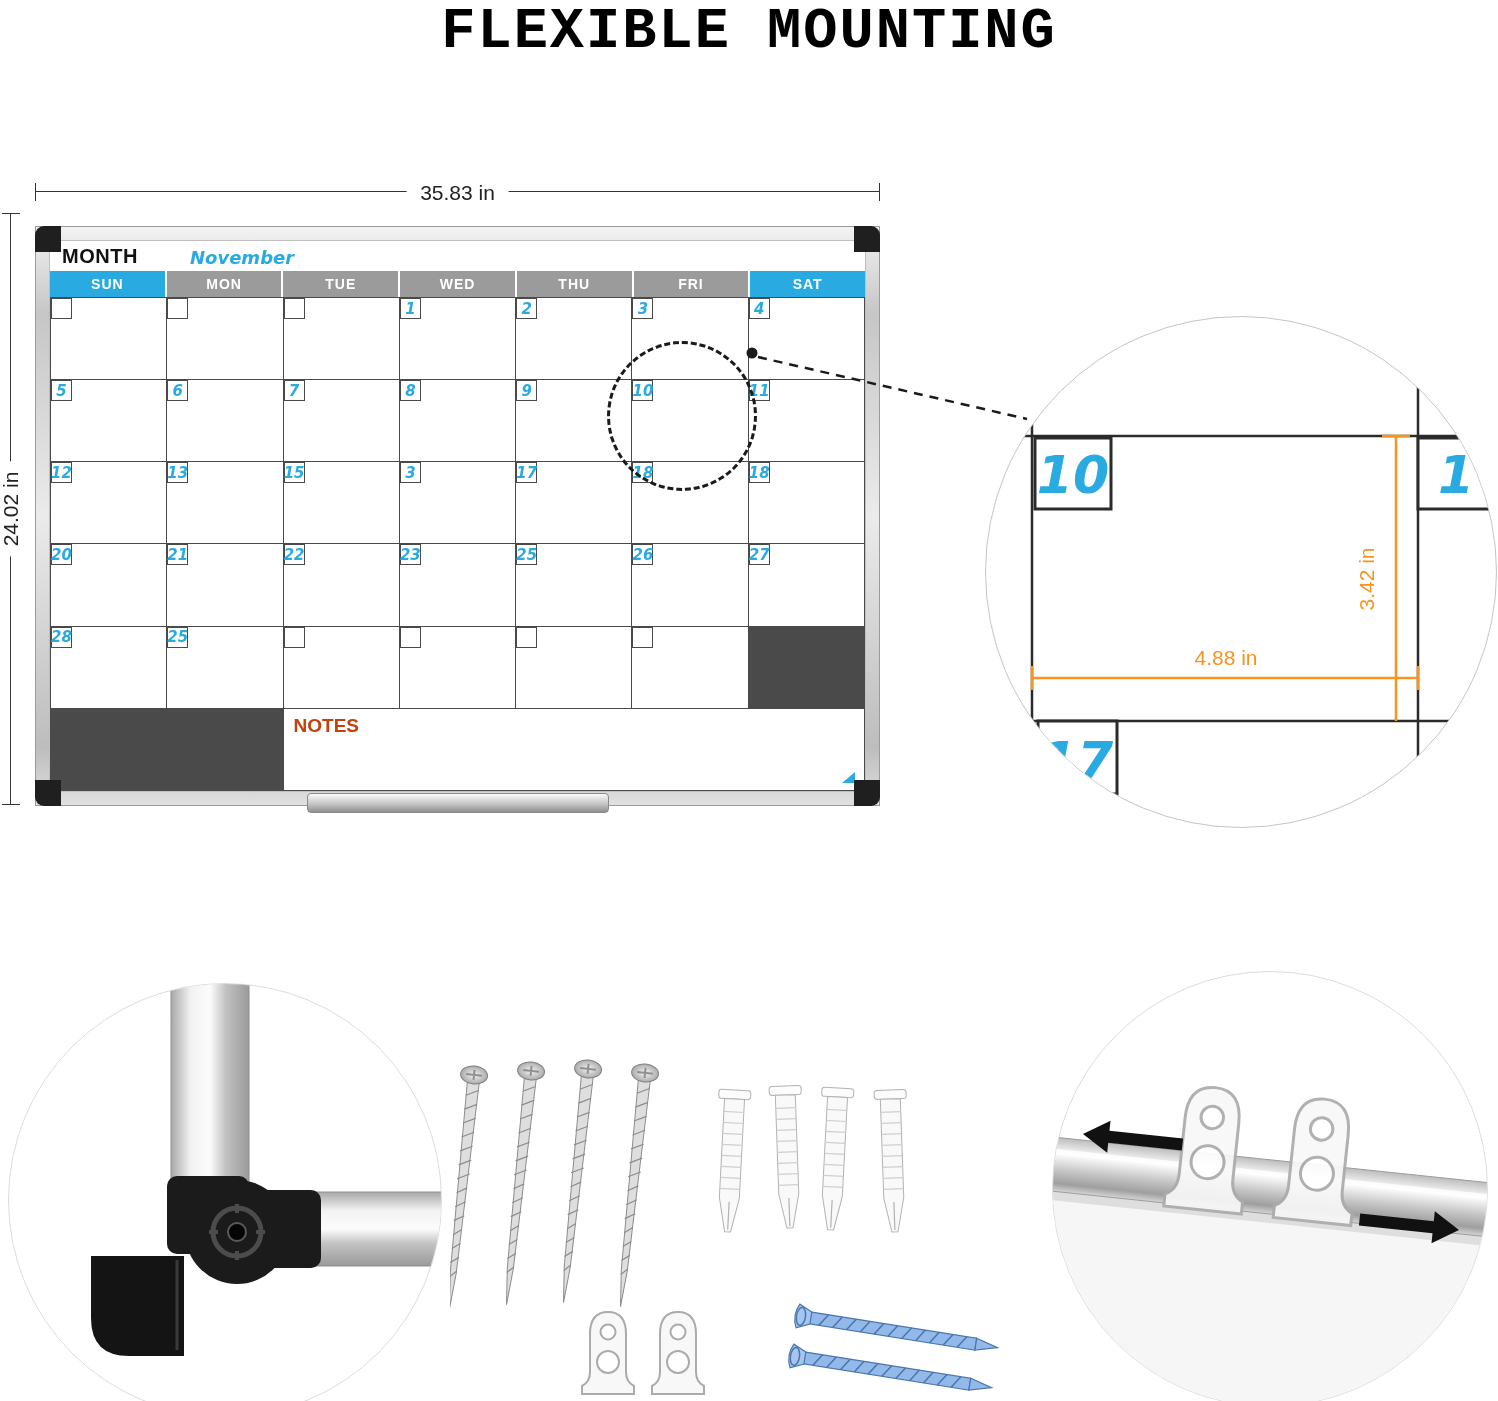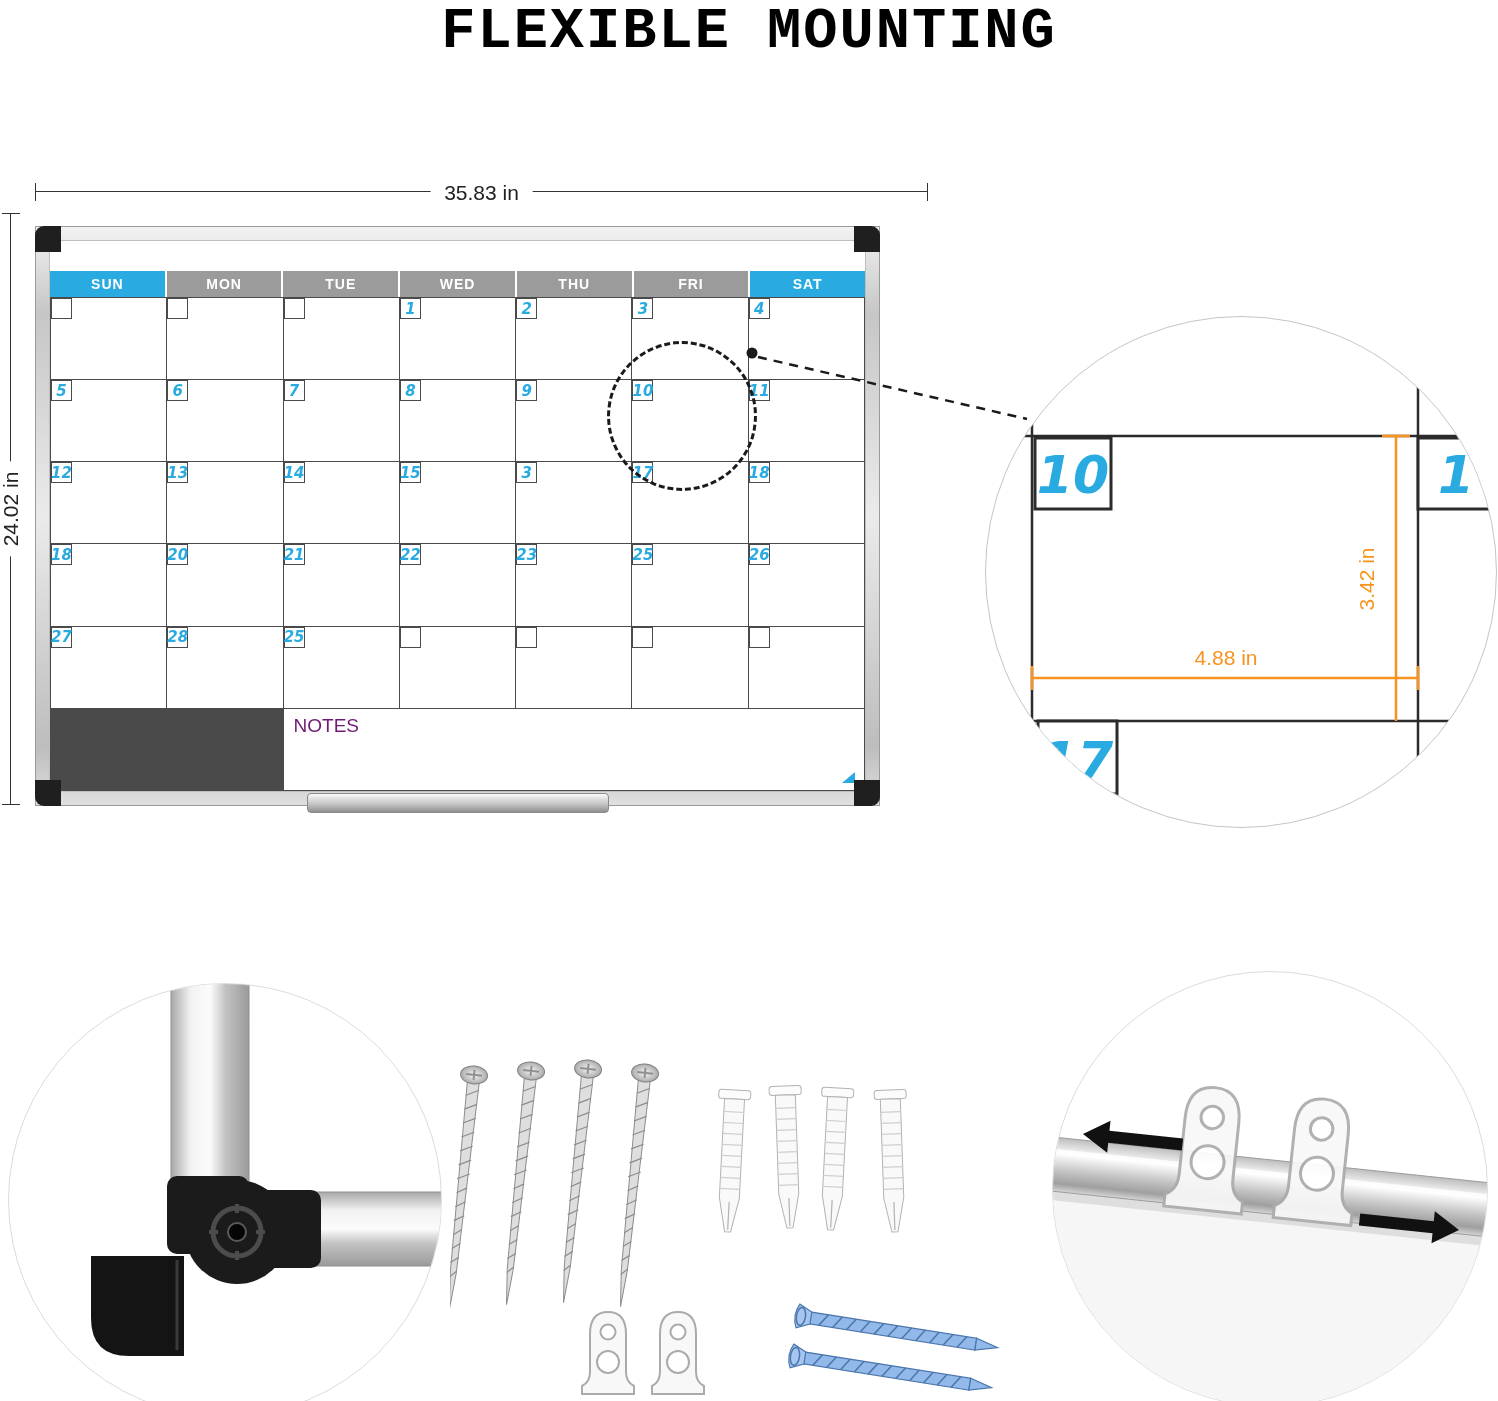--- a/index.html
+++ b/index.html
@@ -4,21 +4,21 @@
 <style>
   html,body{margin:0;padding:0;background:#fff;}
   .canvas{position:relative;width:1498px;height:1401px;background:#fff;overflow:hidden;
           font-family:"Liberation Sans",sans-serif;color:#111;}
 
   
   .title{position:absolute;top:0;left:0;width:100%;text-align:center;margin:0;
          font-size:57px;font-weight:bold;letter-spacing:2px;color:#000;font-family:Liberation Mono, monospace;}
 
   
-  .hdim{position:absolute;left:35px;top:183px;width:845px;height:18px;padding-left:48px;}
+  .hdim{position:absolute;left:35px;top:183px;width:845px;height:18px;}
   .hdim .hline{position:absolute;left:0;right:0;top:8px;border-top:1.5px solid #333;}
   .hdim .tick{position:absolute;top:0;height:18px;border-left:1.5px solid #333;}
   .hdim .tick.l{left:0;} .hdim .tick.r{right:0;}
   .hdim .hlabel{position:absolute;left:50%;top:-2px;transform:translateX(-50%);
                 background:#fff;padding:0 14px;font-size:21px;color:#222;}
   .vdim{position:absolute;left:2px;top:213px;width:18px;height:592px;}
   .vdim .vline{position:absolute;left:8px;top:0;bottom:0;border-left:1.5px solid #333;}
   .vdim .tick{position:absolute;left:0;width:18px;border-top:1.5px solid #333;}
   .vdim .tick.t{top:0;} .vdim .tick.b{bottom:0;}
   .vdim .vlabel{position:absolute;top:50%;left:50%;transform:translate(-50%,-50%) rotate(-90deg);
@@ -52,21 +52,21 @@
   .cal-grid{position:absolute;left:0;top:56px;right:0;bottom:0;display:grid;
             grid-template-columns:repeat(7,1fr);grid-template-rows:repeat(6,1fr);
             gap:1px;background:#4a4a4a;border:1px solid #4a4a4a;}
   .cell{background:#fff;position:relative;}
   .dbox{position:absolute;left:0;top:0;width:21px;height:21px;border:1.5px solid #4a4a4a;
         box-sizing:border-box;display:block;}
   .dnum{display:flex;width:100%;height:100%;align-items:center;justify-content:center;
         color:var(--accent-blue,#29abe2);font-size:15px;font-weight:bold;font-style:italic;
         font-family:"DejaVu Sans",sans-serif;}
   .notes-cell{grid-column:3/8;}
-  .notes-label{position:absolute;left:10px;top:6px;font-size:19px;font-weight:normal;color:#701a75;text-align:right;}
+  .notes-label{position:absolute;left:10px;top:6px;font-size:19px;font-weight:bold;color:#c2410c;text-align:right;}
   .brand{position:absolute;right:10px;bottom:8px;width:0;height:0;
          border-left:13px solid transparent;border-bottom:11px solid var(--accent-blue,#29abe2);}
 
   
   .dash-circle{position:absolute;left:607px;top:341px;width:150px;height:150px;border-radius:50%;
                border:3px dashed #1a1a1a;box-sizing:border-box;z-index:5;}
   .connector{position:absolute;left:744px;top:337px;z-index:5;}
 
   .zoom-circle{position:absolute;left:985px;top:316px;width:512px;height:512px;border-radius:50%;
                overflow:hidden;background:#fff;border:1px solid #c5c5c5;box-sizing:border-box;}
@@ -159,20 +159,24 @@
     <span class="vlabel">24.02 in</span>
   </div>
 
   <div class="board">
     <div class="corner tl"></div>
     <div class="corner tr"></div>
     <div class="corner bl"></div>
     <div class="corner br"></div>
 
     <div class="board-inner">
+      <div class="cal-header">
+        <span class="month-label">MONTH</span>
+        <span class="month-value">November</span>
+      </div>
       <div class="day-row">
         <span class="day hl">SUN</span>
         <span class="day">MON</span>
         <span class="day">TUE</span>
         <span class="day">WED</span>
         <span class="day">THU</span>
         <span class="day">FRI</span>
         <span class="day hl">SAT</span>
       </div>
 
@@ -251,25 +255,20 @@
           </div>
 
         <div class="cell">
             <span class="dbox">
               <span class="dnum">12</span>
             </span>
           </div>
         <div class="cell">
             <span class="dbox">
               <span class="dnum">13</span>
-            </span>
-          </div>
-        <div class="cell">
-            <span class="dbox">
-              <span class="dnum">14</span>
             </span>
           </div>
         <div class="cell">
             <span class="dbox">
               <span class="dnum">15</span>
             </span>
           </div>
         <div class="cell">
             <span class="dbox">
               <span class="dnum">3</span>

